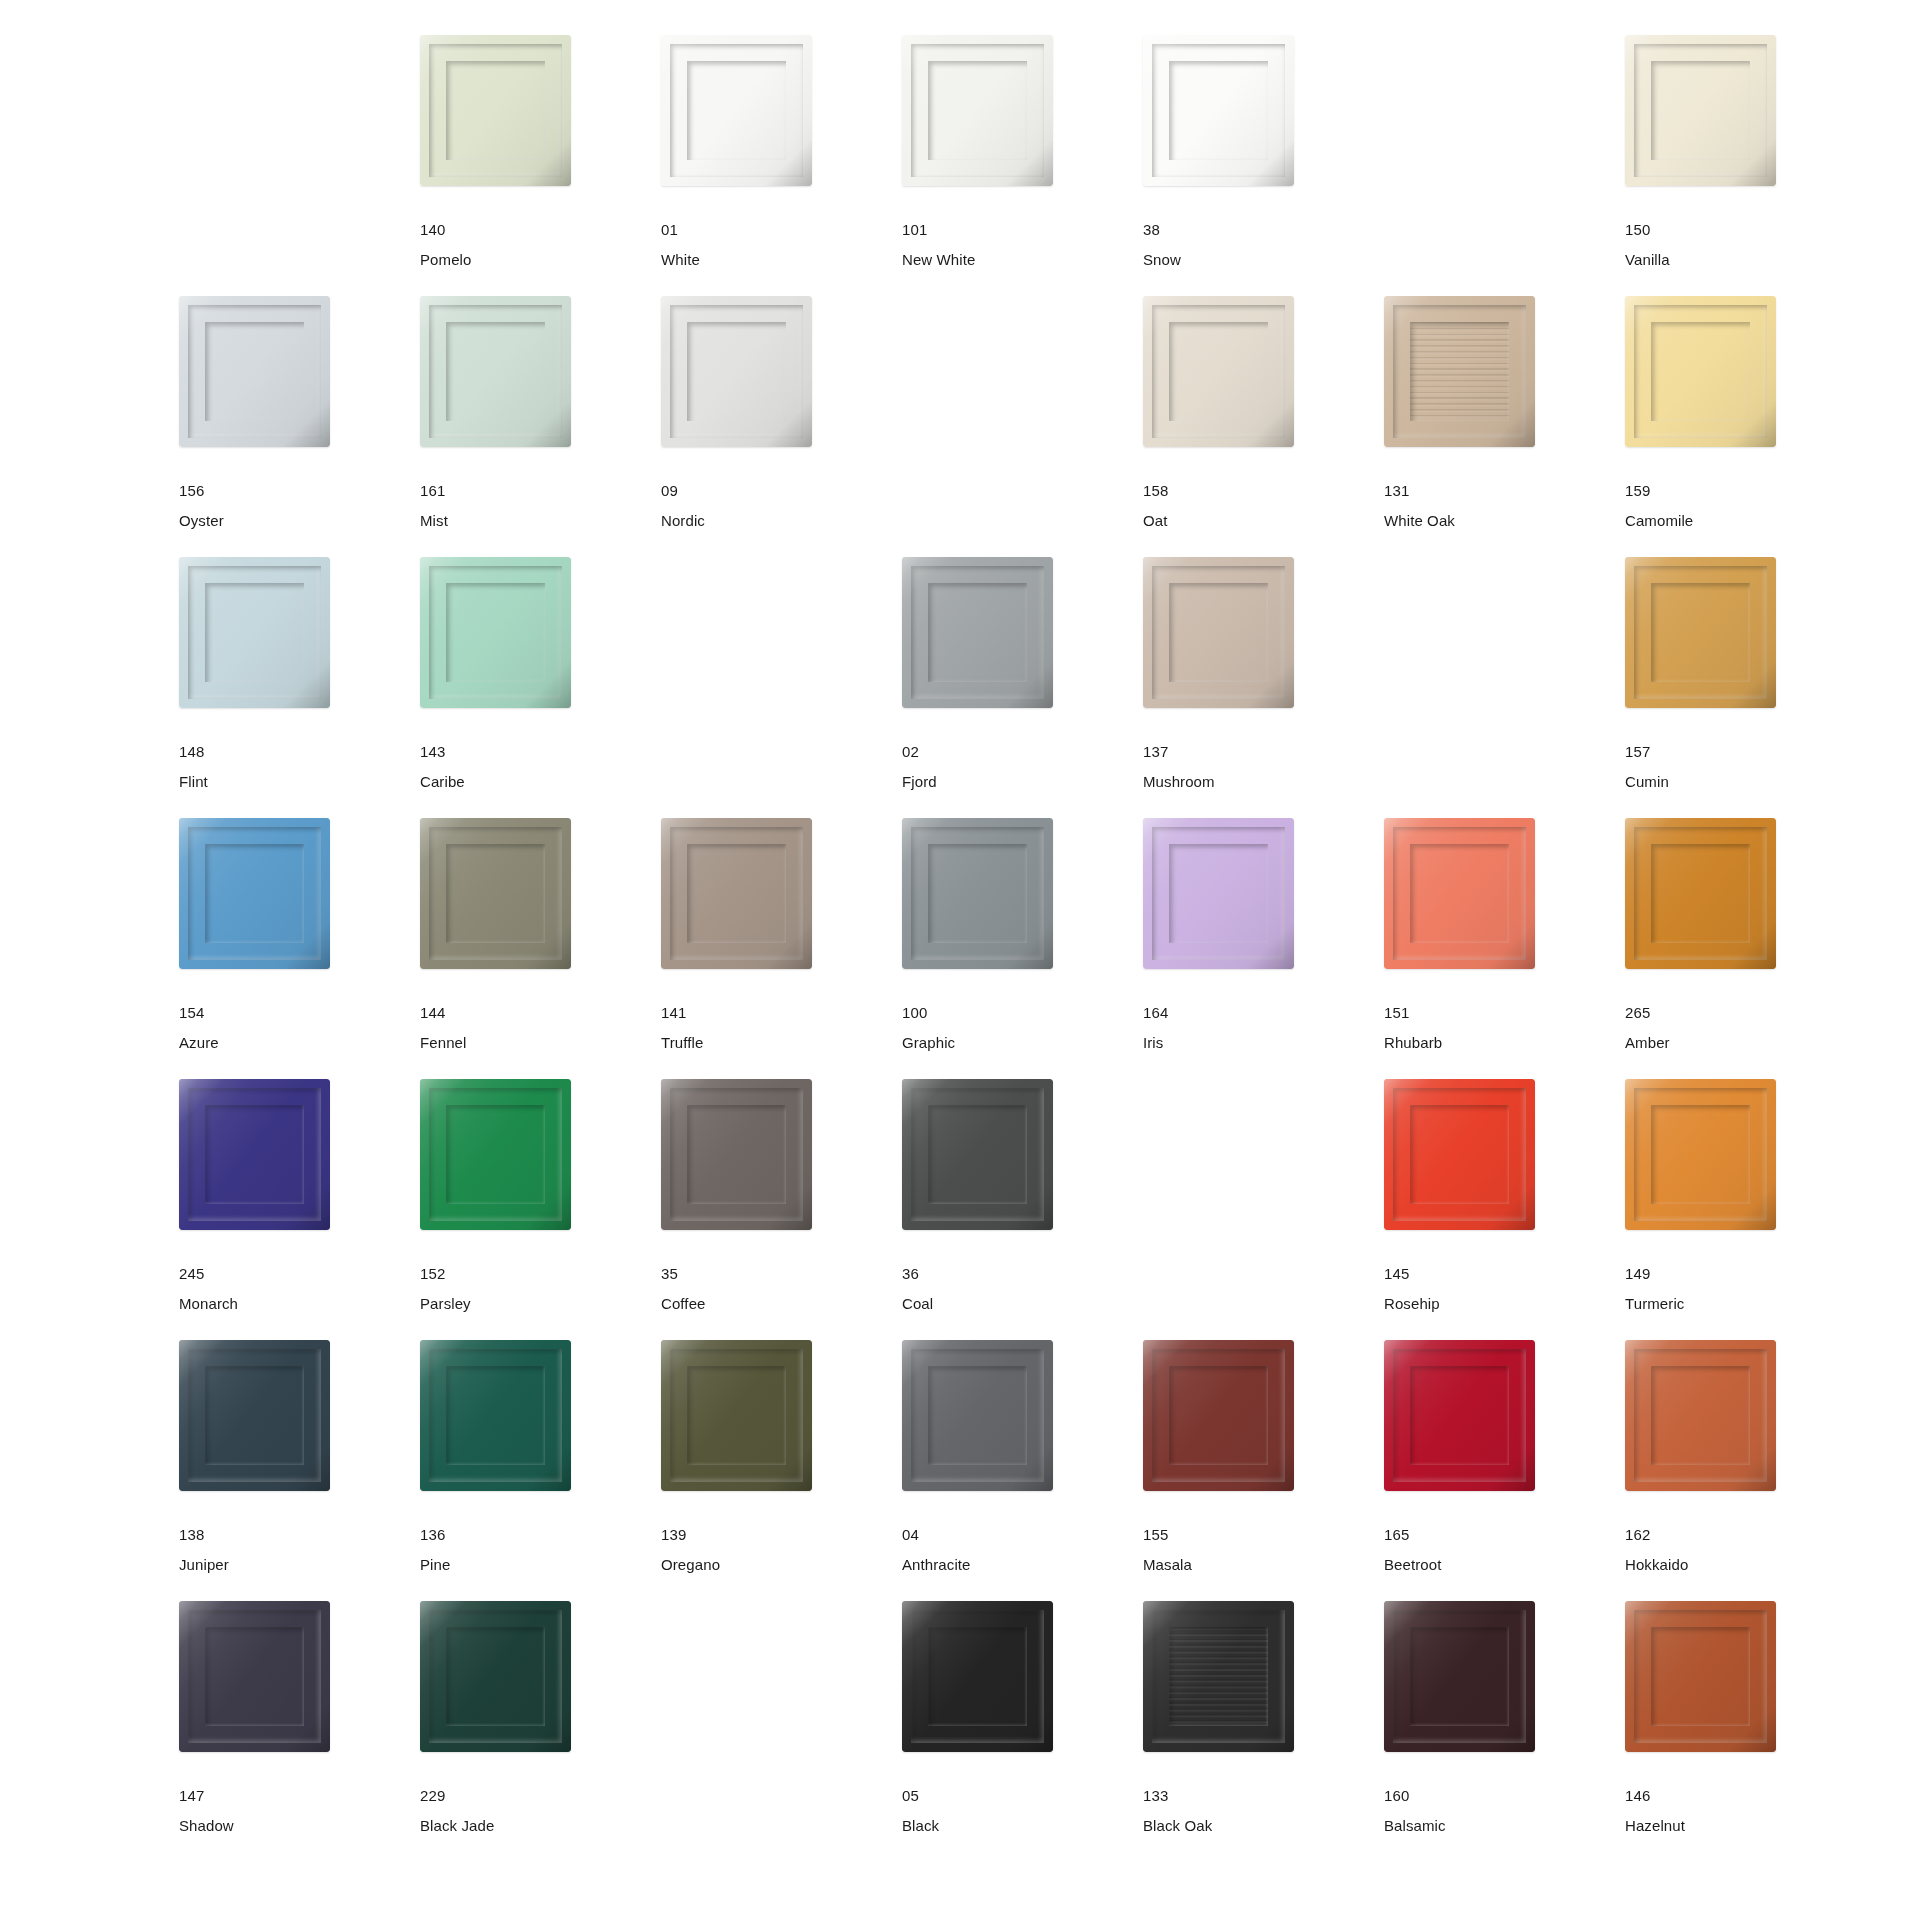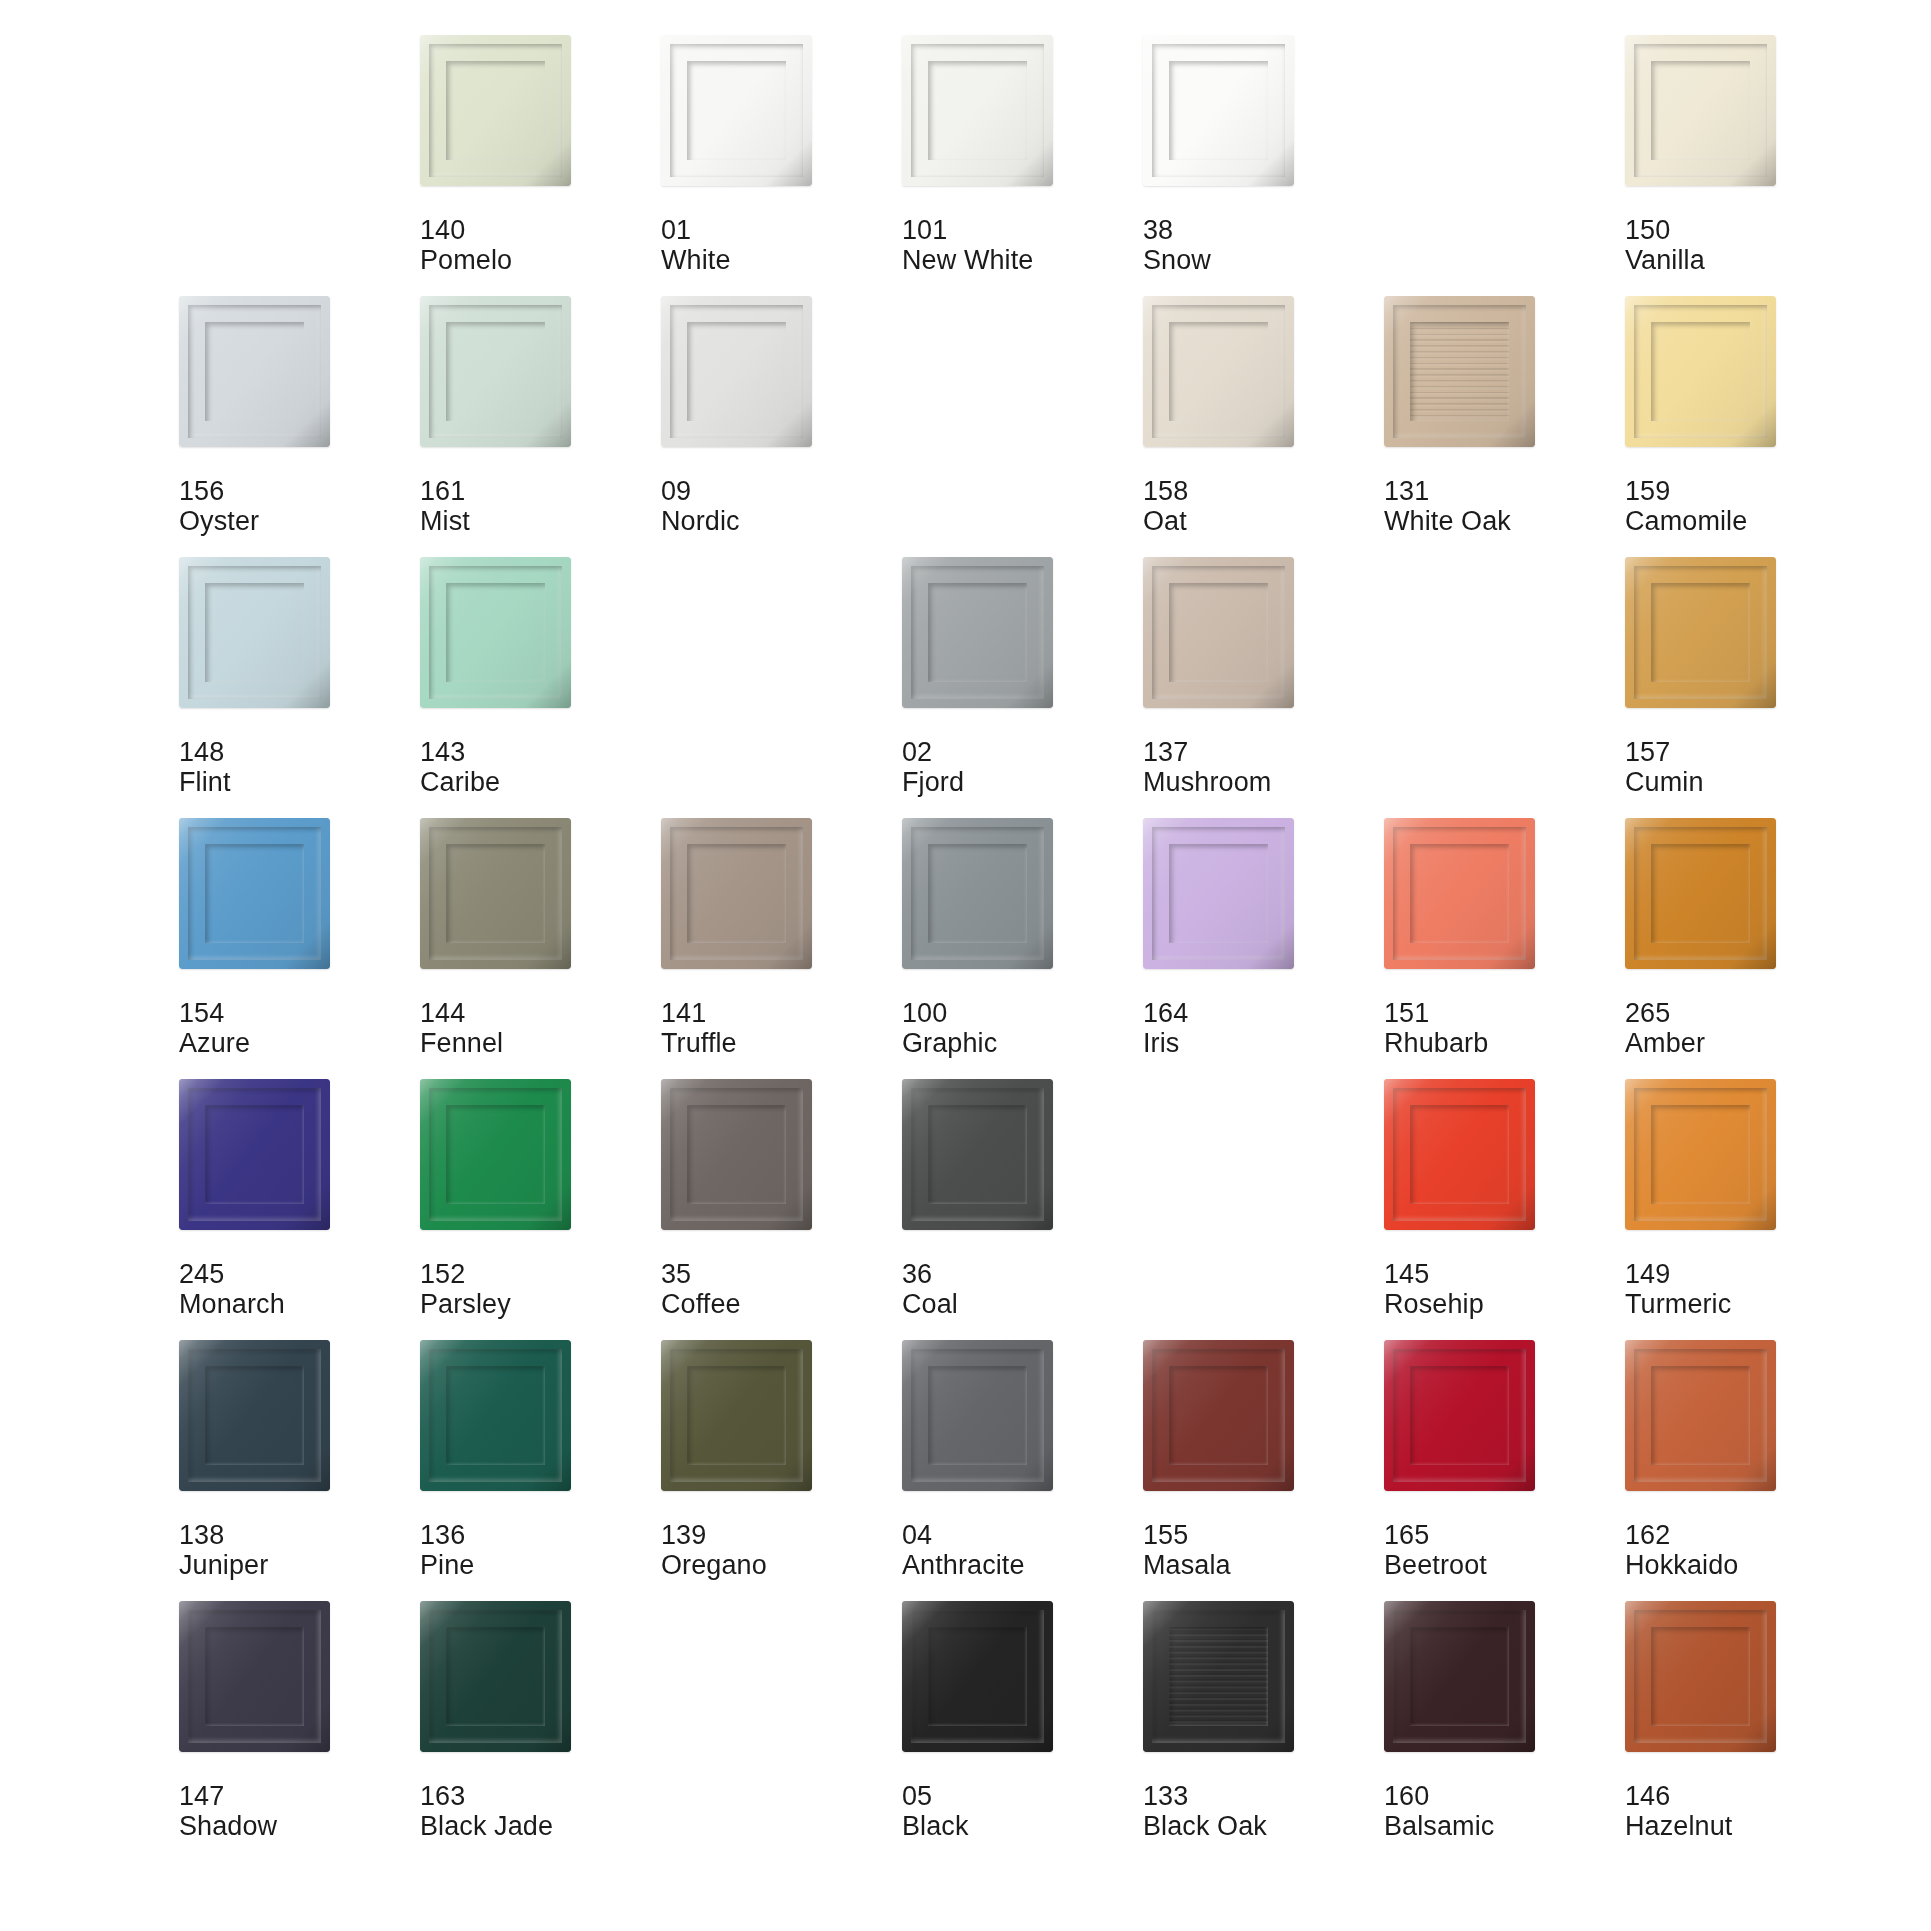--- a/index.html
+++ b/index.html
@@ -112,21 +112,21 @@
         rgba(0,0,0,0.00) 5.8px);
   }
 
   
   .caption {
     position: absolute;
     left: 0;
     top: 180px;
     width: 232px;
     color: #1b1b1b;
-    font-size: 27px;
+    font-size: 15px;
     line-height: 30px;
     letter-spacing: 0.1px;
     white-space: nowrap;
   }
   .caption .code { display: block; }
   .caption .name { display: block; }
 </style>
 </head>
 <body>
 
@@ -621,21 +621,21 @@
       </div>
       <div class="cell">
         <div class="swatch" style="--c: #1d4038;">
           <div class="frame"></div>
           <div class="bevel"></div>
           <div class="panel"></div>
           <div class="rim"></div>
           <div class="sheen"></div>
         </div>
         <div class="caption">
-          <span class="code">163</span>
+          <span class="code">229</span>
           <span class="name">Black Jade</span>
         </div>
       </div>
       <div class="cell empty"></div>
       <div class="cell">
         <div class="swatch" style="--c: #242424;">
           <div class="frame"></div>
           <div class="bevel"></div>
           <div class="panel"></div>
           <div class="rim"></div>

